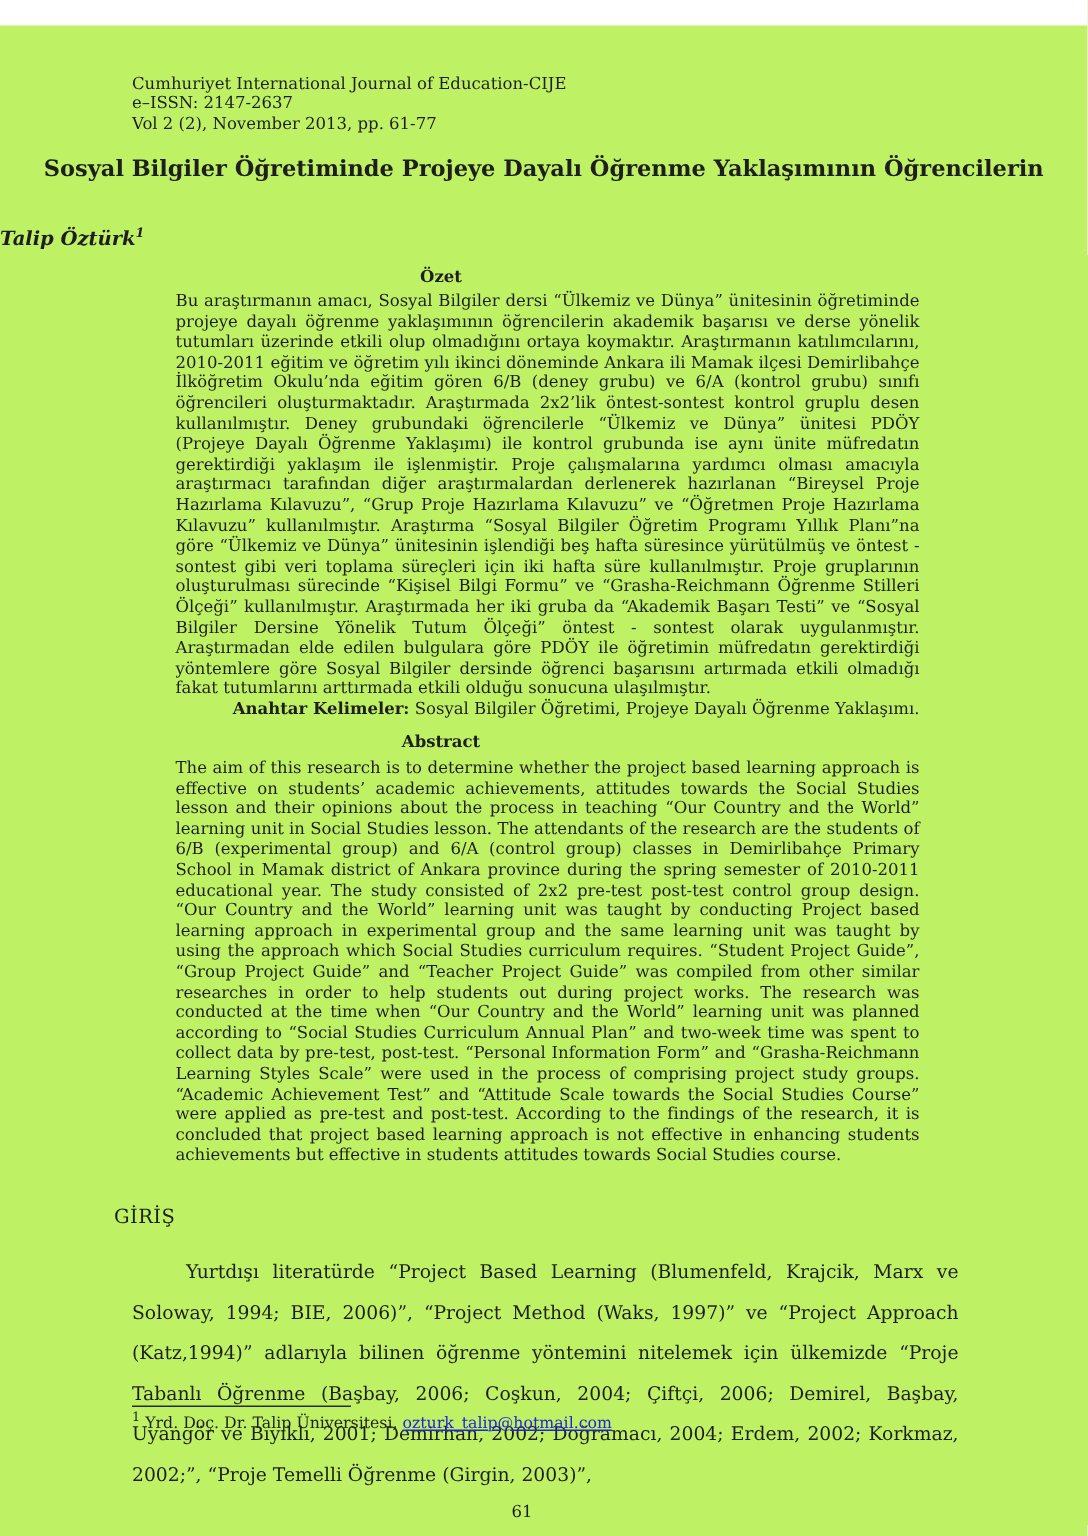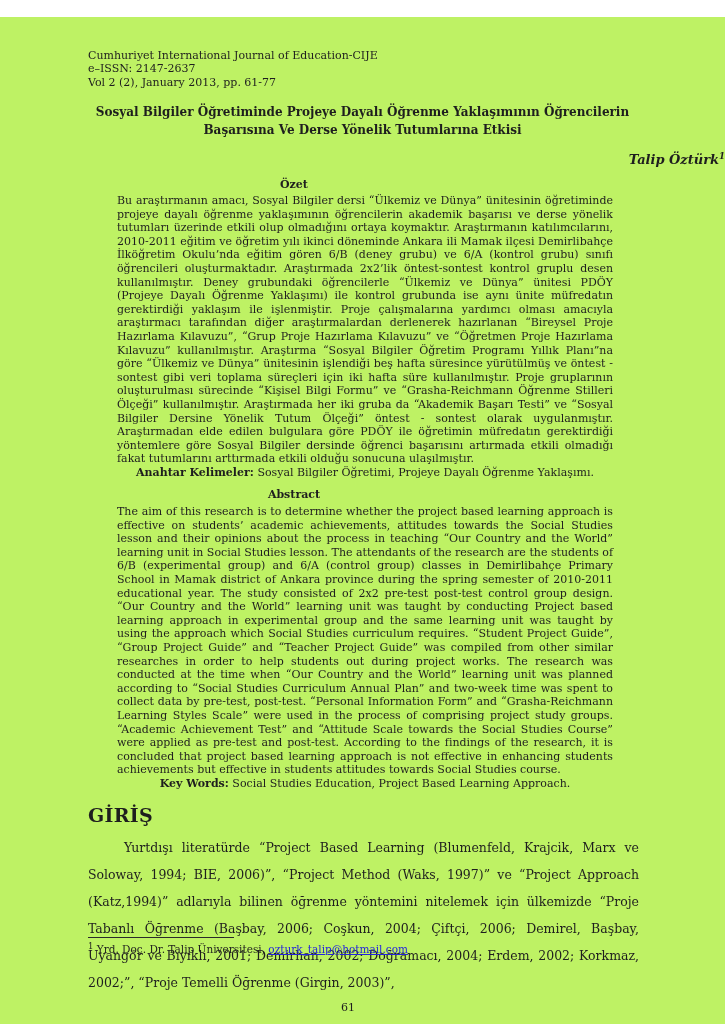--- a/index.html
+++ b/index.html
@@ -13,47 +13,47 @@
     font-family:"DejaVu Serif","Liberation Serif",serif;
     overflow:hidden;
   }
   .journal-header {
     position:absolute; left:88px; top:32px;
     font-size:11px; line-height:13.4px;
   }
   .article-title {
     position:absolute; left:0; top:87px; width:725px;
     text-align:center; font-weight:700;
-    font-size:12px; line-height:17.8px;
+    font-size:15px; line-height:17.8px;
     white-space:nowrap;
   }
   .author-line {
     position:absolute; left:0; top:135px; width:725px;
-    text-align:right; font-weight:700; font-style:italic;
+    text-align:left; font-weight:700; font-style:italic;
     font-size:13px;
   }
   sup { font-size:8.5px; vertical-align:super; line-height:0; }
   .abs-heading {
     position:absolute; left:0; width:588px;
     text-align:center; font-weight:700; font-size:11px;
   }
   .ozet-heading { top:161px; }
   .abstract-heading { top:471px; }
   .abs-block {
     position:absolute; left:117px; width:496px;
     font-size:11px; line-height:13.6px;
     text-align:justify; text-justify:inter-word; hyphens:none;
   }
   .ozet-block { top:177px; }
   .abstract-block { top:488px; }
-  .kw-line { text-align:center; }
+  .kw-line { text-align:right; }
   .bold { font-weight:700; }
   .giris-heading {
-    position:absolute; left:88px; top:787px;
-    font-weight:700; font-size:19px; letter-spacing:0.3px;
+    position:absolute; left:76px; top:787px;
+    font-weight:400; font-size:13px; letter-spacing:0.3px;
   }
   .intro-paragraph {
     position:absolute; left:88px; top:817px; width:551px;
     font-size:12.5px; line-height:27px;
     text-align:justify; text-justify:inter-word;
     text-indent:36px; hyphens:none;
   }
   .footnote-rule {
     position:absolute; left:88px; top:920px;
     width:146px; height:1.4px; background:#2a2a2a;
@@ -73,42 +73,40 @@
   }
 </style>
 </head>
 <body>
 
 <div class="page">
 
   <div class="journal-header">
     <div>Cumhuriyet International Journal of Education-CIJE</div>
     <div>e–ISSN: 2147-2637</div>
-    <div>Vol 2 (2), January 2013, pp. 61-77</div>
+    <div>Vol 2 (2), November 2013, pp. 61-77</div>
   </div>
 
   <div class="article-title">
     <div>Sosyal Bilgiler Öğretiminde Projeye Dayalı Öğrenme Yaklaşımının Öğrencilerin</div>
-    <div>Başarısına Ve Derse Yönelik Tutumlarına Etkisi</div>
   </div>
 
   <div class="author-line"><span>Talip Öztürk</span><sup>1</sup></div>
 
   <div class="abs-heading ozet-heading">Özet</div>
 
   <div class="abs-block ozet-block">
     <div>Bu araştırmanın amacı, Sosyal Bilgiler dersi “Ülkemiz ve Dünya” ünitesinin öğretiminde projeye dayalı öğrenme yaklaşımının öğrencilerin akademik başarısı ve derse yönelik tutumları üzerinde etkili olup olmadığını ortaya koymaktır. Araştırmanın katılımcılarını, 2010-2011 eğitim ve öğretim yılı ikinci döneminde Ankara ili Mamak ilçesi Demirlibahçe İlköğretim Okulu’nda eğitim gören 6/B (deney grubu) ve 6/A (kontrol grubu) sınıfı öğrencileri oluşturmaktadır. Araştırmada 2x2’lik öntest-sontest kontrol gruplu desen kullanılmıştır. Deney grubundaki öğrencilerle “Ülkemiz ve Dünya” ünitesi PDÖY (Projeye Dayalı Öğrenme Yaklaşımı) ile kontrol grubunda ise aynı ünite müfredatın gerektirdiği yaklaşım ile işlenmiştir. Proje çalışmalarına yardımcı olması amacıyla araştırmacı tarafından diğer araştırmalardan derlenerek hazırlanan “Bireysel Proje Hazırlama Kılavuzu”, “Grup Proje Hazırlama Kılavuzu” ve “Öğretmen Proje Hazırlama Kılavuzu” kullanılmıştır. Araştırma “Sosyal Bilgiler Öğretim Programı Yıllık Planı”na göre “Ülkemiz ve Dünya” ünitesinin işlendiği beş hafta süresince yürütülmüş ve öntest - sontest gibi veri toplama süreçleri için iki hafta süre kullanılmıştır. Proje gruplarının oluşturulması sürecinde “Kişisel Bilgi Formu” ve “Grasha-Reichmann Öğrenme Stilleri Ölçeği” kullanılmıştır. Araştırmada her iki gruba da “Akademik Başarı Testi” ve “Sosyal Bilgiler Dersine Yönelik Tutum Ölçeği” öntest - sontest olarak uygulanmıştır. Araştırmadan elde edilen bulgulara göre PDÖY ile öğretimin müfredatın gerektirdiği yöntemlere göre Sosyal Bilgiler dersinde öğrenci başarısını artırmada etkili olmadığı fakat tutumlarını arttırmada etkili olduğu sonucuna ulaşılmıştır.</div>
     <div class="kw-line"><span class="bold">Anahtar Kelimeler:</span><span> Sosyal Bilgiler Öğretimi, Projeye Dayalı Öğrenme Yaklaşımı.</span></div>
   </div>
 
   <div class="abs-heading abstract-heading">Abstract</div>
 
   <div class="abs-block abstract-block">
     <div>The aim of this research is to determine whether the project based learning approach is effective on students’ academic achievements, attitudes towards the Social Studies lesson and their opinions about the process in teaching “Our Country and the World” learning unit in Social Studies lesson. The attendants of the research are the students of 6/B (experimental group) and 6/A (control group) classes in Demirlibahçe Primary School in Mamak district of Ankara province during the spring semester of 2010-2011 educational year. The study consisted of 2x2 pre-test post-test control group design. “Our Country and the World” learning unit was taught by conducting Project based learning approach in experimental group and the same learning unit was taught by using the approach which Social Studies curriculum requires. “Student Project Guide”, “Group Project Guide” and “Teacher Project Guide” was compiled from other similar researches in order to help students out during project works. The research was conducted at the time when “Our Country and the World” learning unit was planned according to “Social Studies Curriculum Annual Plan” and two-week time was spent to collect data by pre-test, post-test. “Personal Information Form” and “Grasha-Reichmann Learning Styles Scale” were used in the process of comprising project study groups. “Academic Achievement Test” and “Attitude Scale towards the Social Studies Course” were applied as pre-test and post-test. According to the findings of the research, it is concluded that project based learning approach is not effective in enhancing students achievements but effective in students attitudes towards Social Studies course.</div>
-    <div class="kw-line"><span class="bold">Key Words:</span><span> Social Studies Education, Project Based Learning Approach.</span></div>
   </div>
 
   <div class="giris-heading">GİRİŞ</div>
 
   <div class="intro-paragraph">Yurtdışı literatürde “Project Based Learning (Blumenfeld, Krajcik, Marx ve Soloway, 1994; BIE, 2006)”, “Project Method (Waks, 1997)” ve “Project Approach (Katz,1994)” adlarıyla bilinen öğrenme yöntemini nitelemek için ülkemizde “Proje Tabanlı Öğrenme (Başbay, 2006; Coşkun, 2004; Çiftçi, 2006; Demirel, Başbay, Uyangör ve Bıyıklı, 2001; Demirhan, 2002; Doğramacı, 2004; Erdem, 2002; Korkmaz, 2002;”, “Proje Temelli Öğrenme (Girgin, 2003)”,</div>
 
   <div class="footnote-rule"></div>
 
   <div class="footnote-line"><sup>1</sup><span> Yrd. Doç. Dr. Talip Üniversitesi, </span><a href="#">ozturk_talip@hotmail.com</a></div>
 

